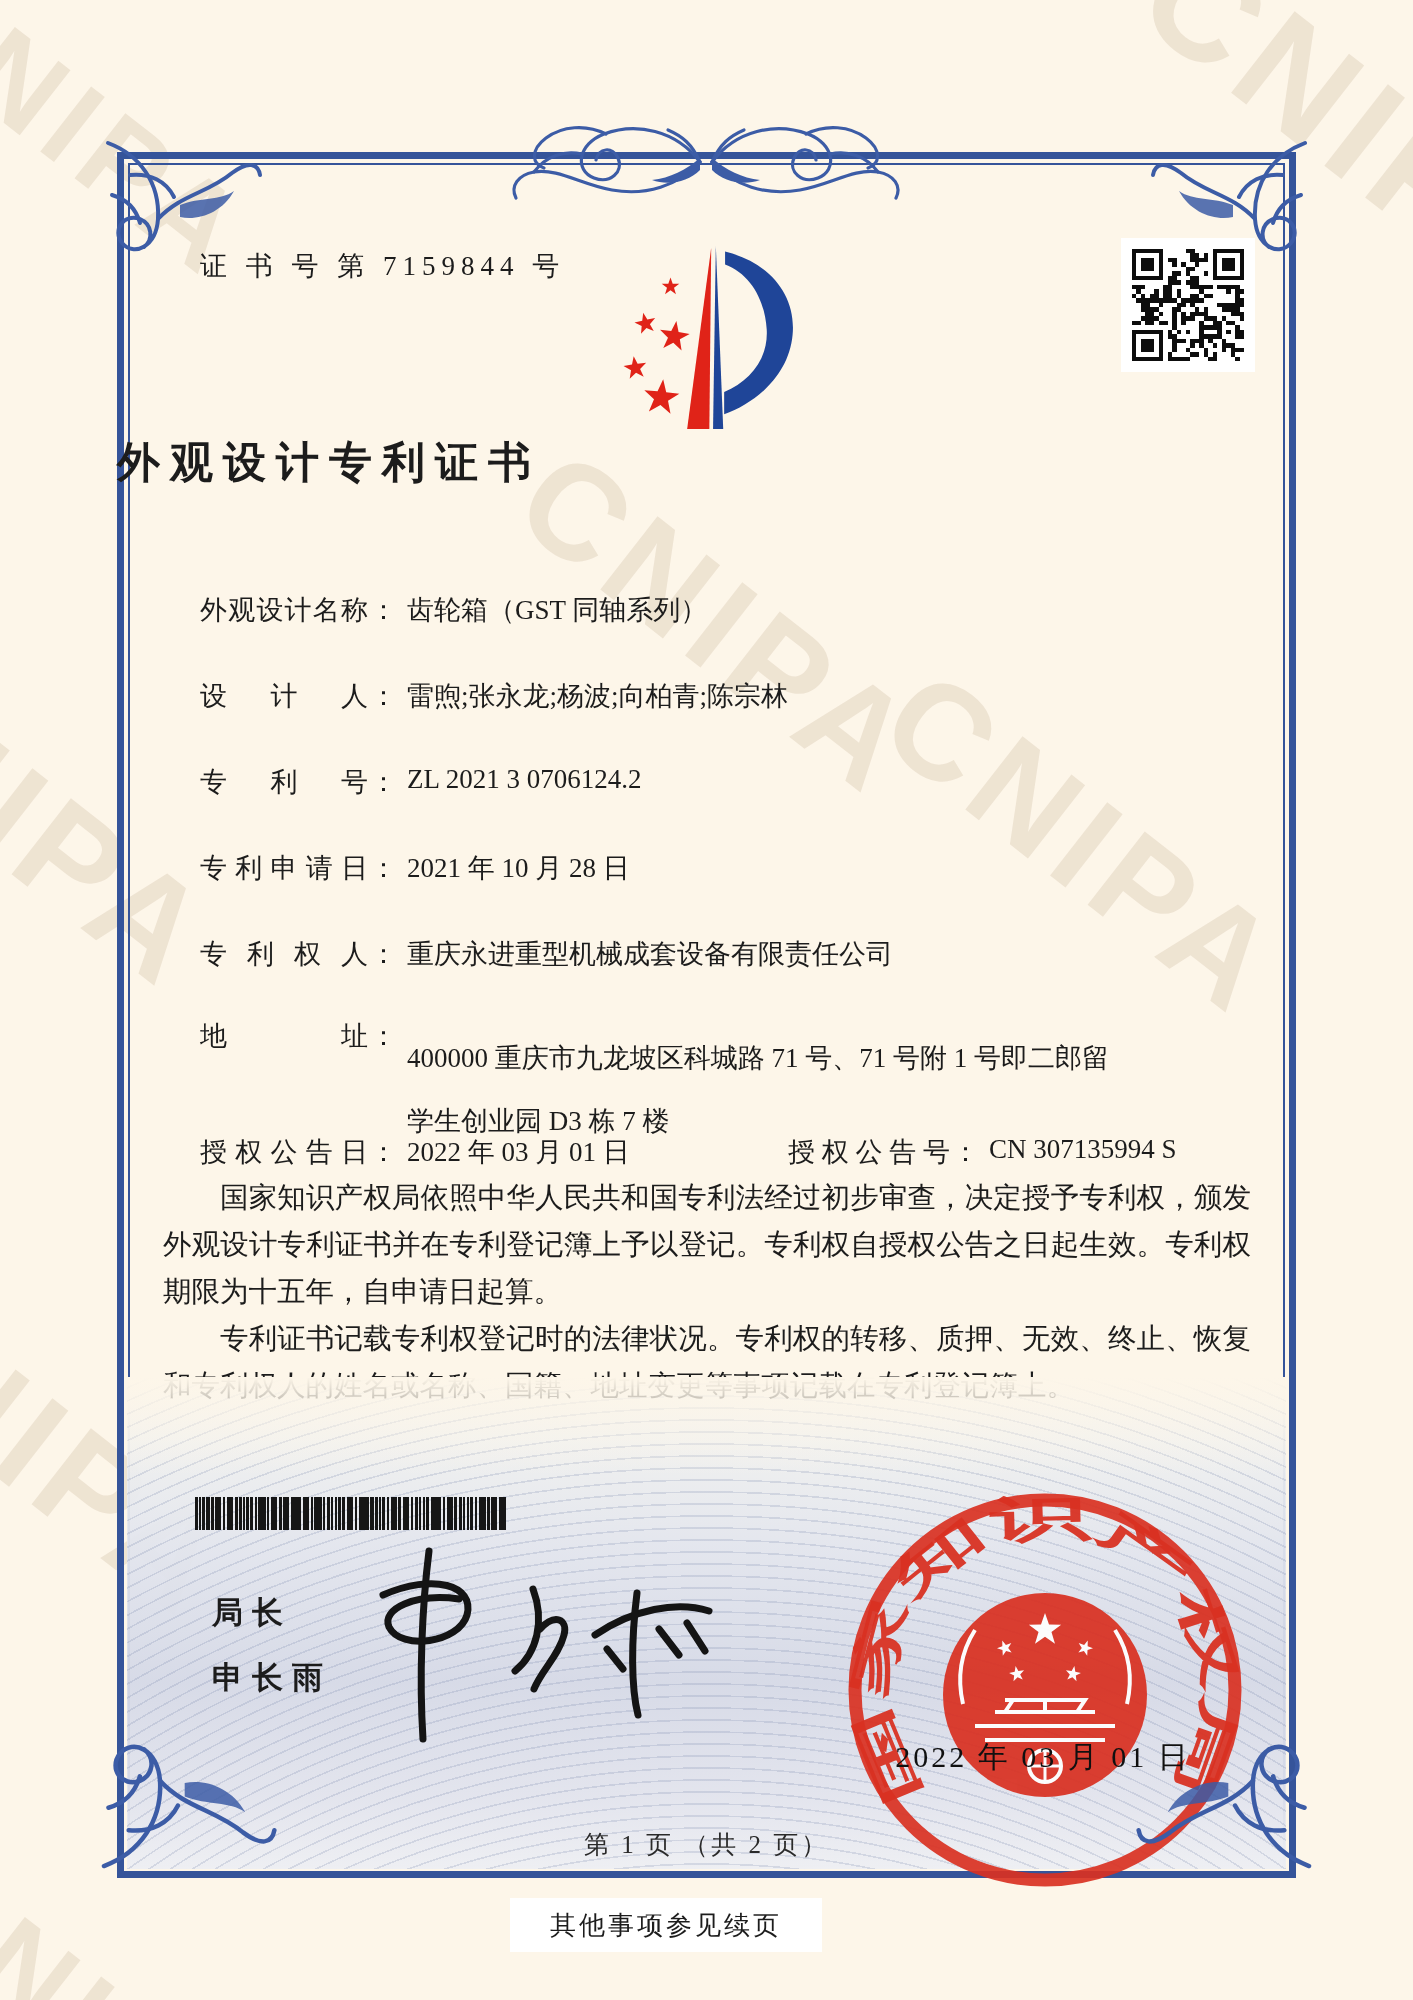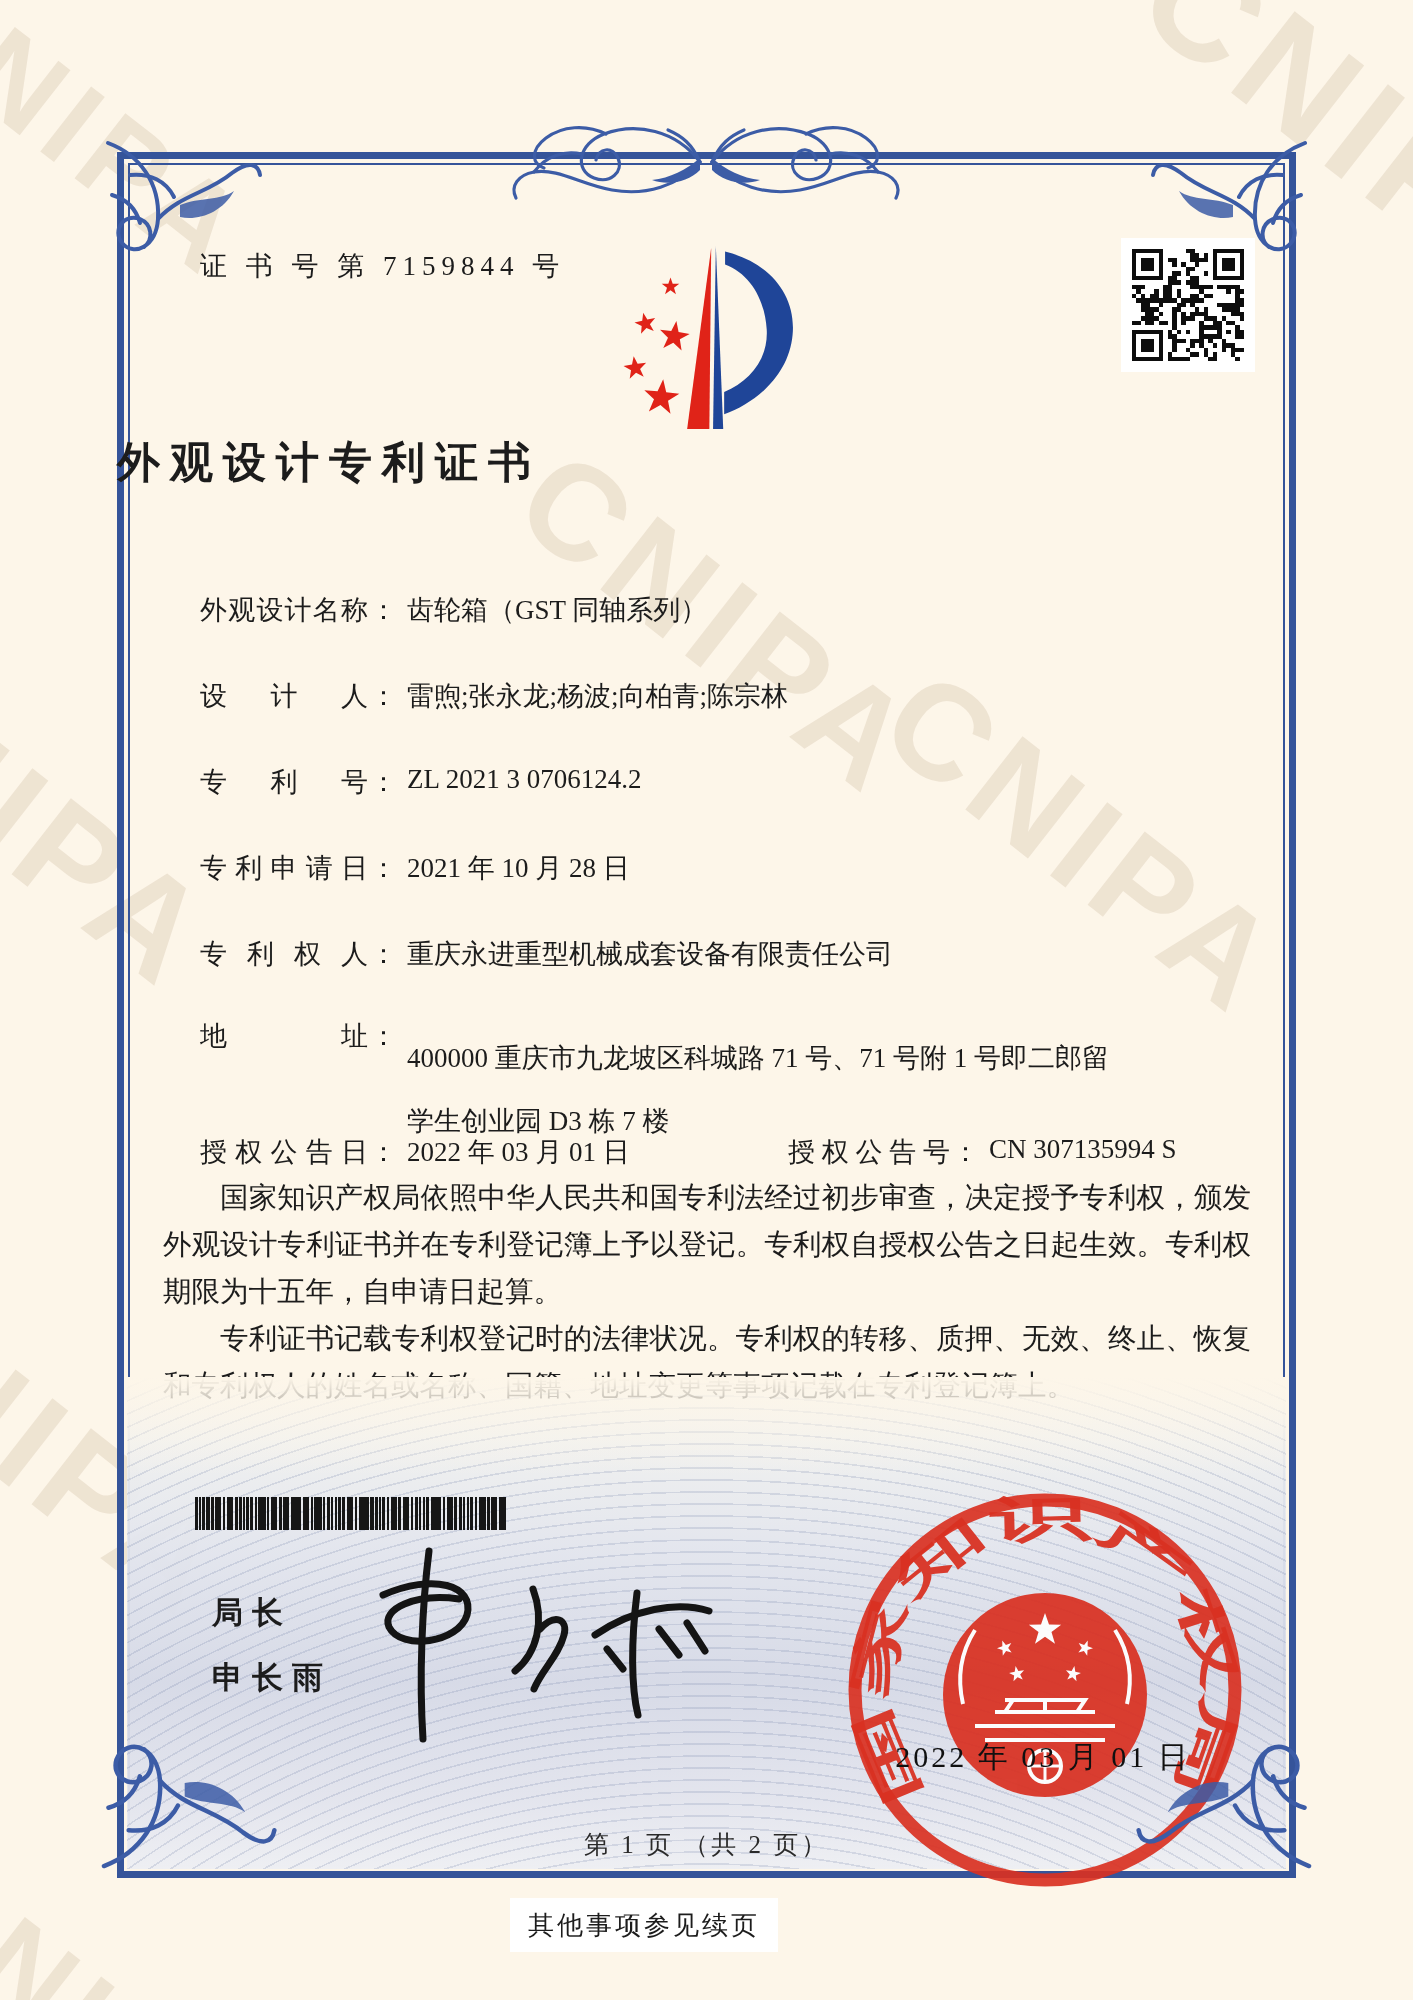--- a/index.html
+++ b/index.html
@@ -56,21 +56,21 @@
           font-weight:600;font-size:31px;letter-spacing:9px;}
   .sig{position:absolute;left:220px;top:1385px;}
 
   .seal{position:absolute;left:728px;top:1338px;width:400px;height:400px;}
   .seal-date{position:absolute;left:716px;top:1585px;width:420px;text-align:center;
              font-size:30px;letter-spacing:3px;color:#101010;z-index:5;}
 
   .page-foot{position:absolute;left:0;top:1676px;width:100%;text-align:center;
              font-size:25px;letter-spacing:3px;color:#2a2a2a;}
 
-  .note{position:absolute;left:510px;top:1898px;width:268px;height:54px;background:#ffffff;
+  .note{position:absolute;left:510px;top:1898px;width:312px;height:54px;background:#ffffff;
         z-index:4;display:flex;align-items:center;justify-content:center;
         font-size:26px;letter-spacing:3px;}
 
   .corner{position:absolute;z-index:4;}
   .toporn{position:absolute;left:486px;top:100px;width:440px;height:120px;z-index:4;}
 </style>
 </head>
 <body>
 
 <div class="wm" style="left:-50px;top:-60px;">CNIPA</div>

